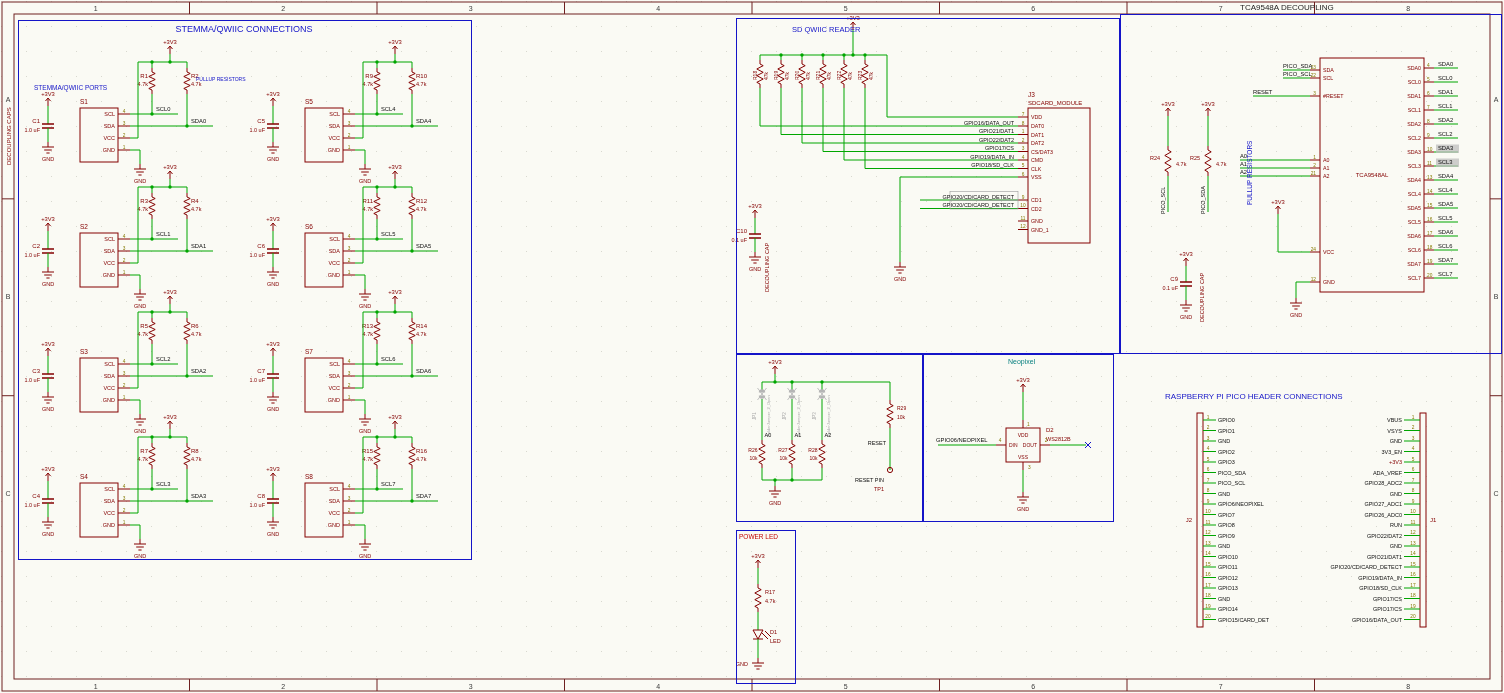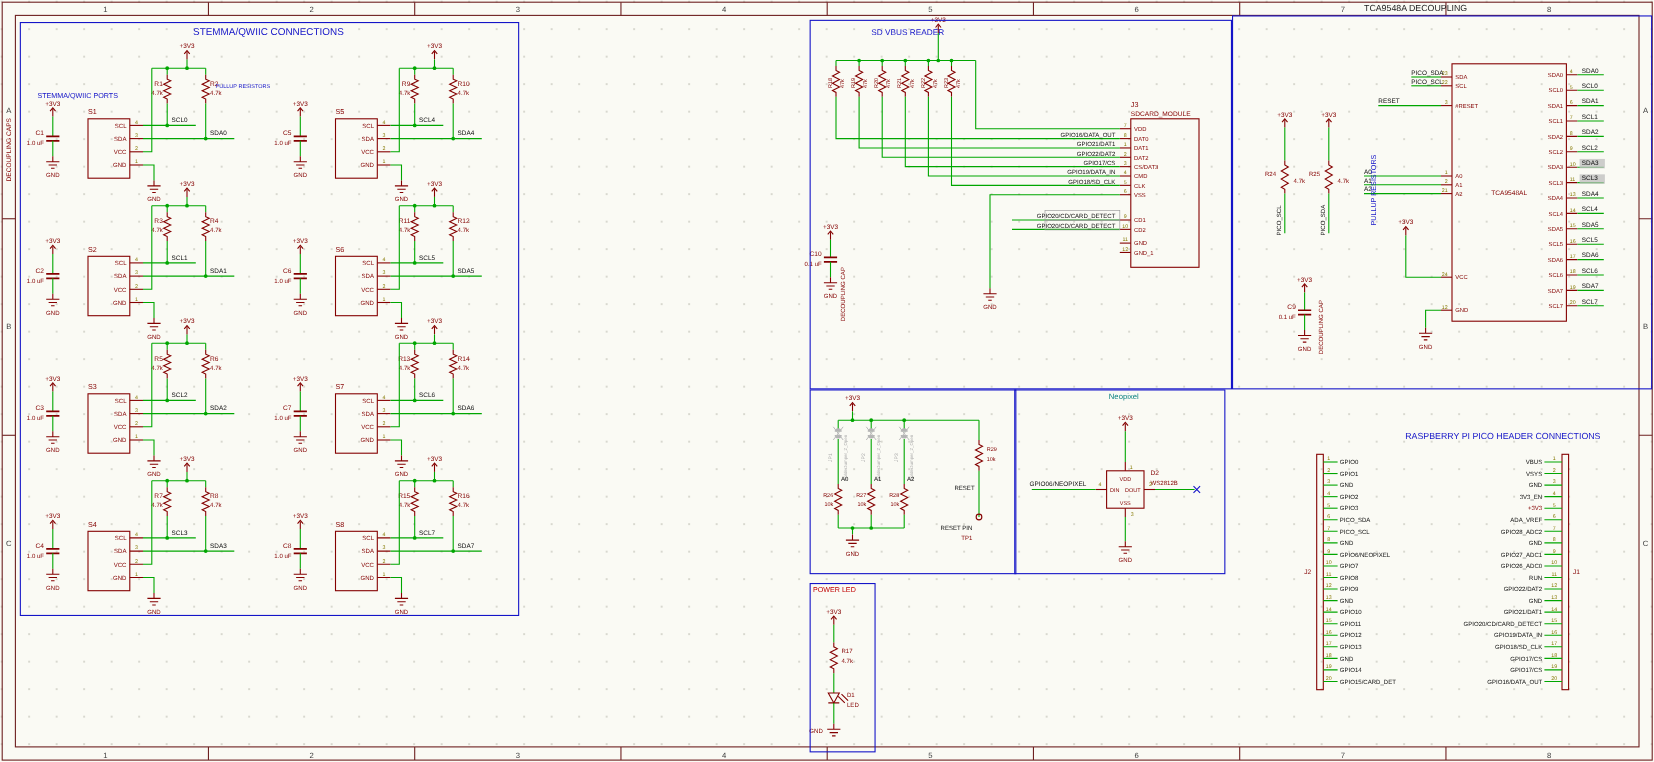--- a/index.html
+++ b/index.html
@@ -983,23 +983,23 @@
   <div class="sec-box" style="left:1120px;top:14px;width:380px;height:338px"></div>
   <div class="sec-box" style="left:736px;top:354px;width:186px;height:166px"></div>
   <div class="sec-box" style="left:922px;top:354px;width:190px;height:166px"></div>
   <div class="sec-box" style="left:736px;top:530px;width:58px;height:152px"></div>
 
   <span class="htext title-blue" style="left:18px;top:24px;width:452px;text-align:center;font-size:9px">STEMMA/QWIIC CONNECTIONS</span>
   <span class="htext title-blue" style="left:34px;top:84px;font-size:6.5px">STEMMA/QWIIC PORTS</span>
   <span class="htext title-blue" style="left:196px;top:76px;font-size:5px">PULLUP RESISTORS</span>
   <span class="vtext title-maroon" style="left:6px;top:165px;font-size:6px">DECOUPLING CAPS</span>
 
-  <span class="htext title-blue" style="left:792px;top:25px;font-size:7.5px">SD VBUS READER</span>
+  <span class="htext title-blue" style="left:792px;top:25px;font-size:7.5px">SD QWIIC READER</span>
   <span class="vtext title-maroon" style="left:764px;top:292px;font-size:5.5px">DECOUPLING CAP</span>
 
   <span class="htext title-black" style="left:1240px;top:3px;font-size:8px">TCA9548A DECOUPLING</span>
   <span class="vtext title-blue" style="left:1246px;top:205px;font-size:6.5px">PULLUP RESISTORS</span>
   <span class="vtext title-maroon" style="left:1199px;top:322px;font-size:5.5px">DECOUPLING CAP</span>
 
   <span class="htext title-teal" style="left:1008px;top:358px;font-size:7px">Neopixel</span>
   <span class="htext title-red" style="left:739px;top:533px;font-size:6.5px">POWER LED</span>
-  <span class="htext title-blue" style="left:1165px;top:392px;width:290px;text-align:right;font-size:8px">RASPBERRY PI PICO HEADER CONNECTIONS</span>
+  <span class="htext title-blue" style="left:1165px;top:392px;width:290px;text-align:left;font-size:8px">RASPBERRY PI PICO HEADER CONNECTIONS</span>
 </div>
 
 </body></html>

